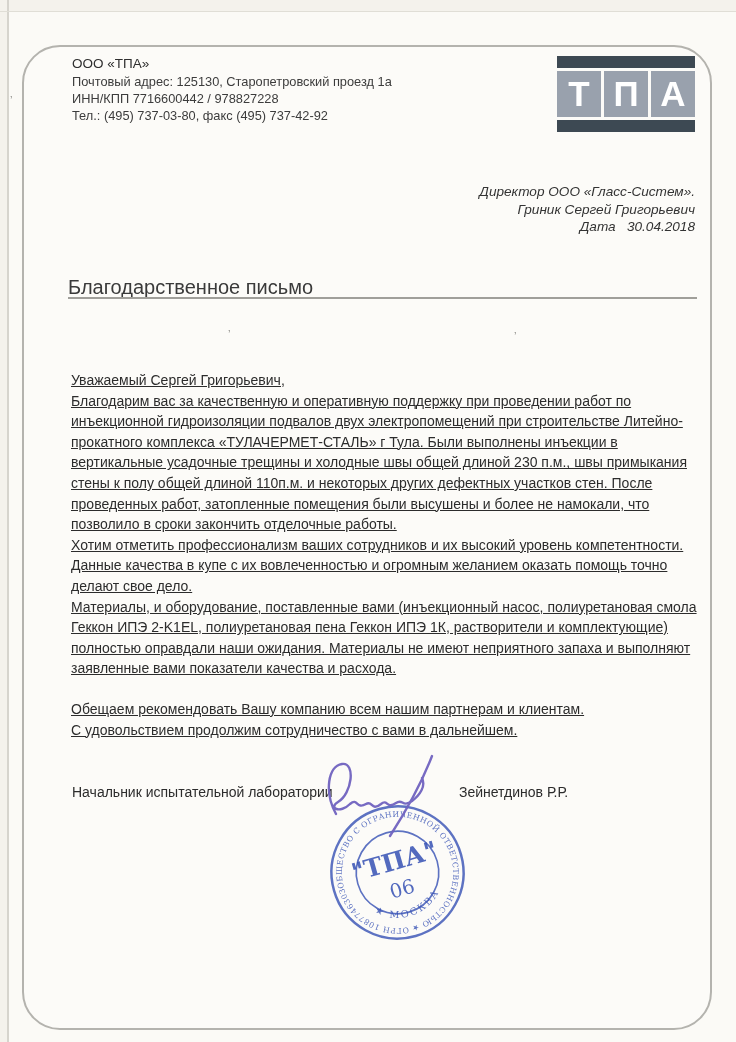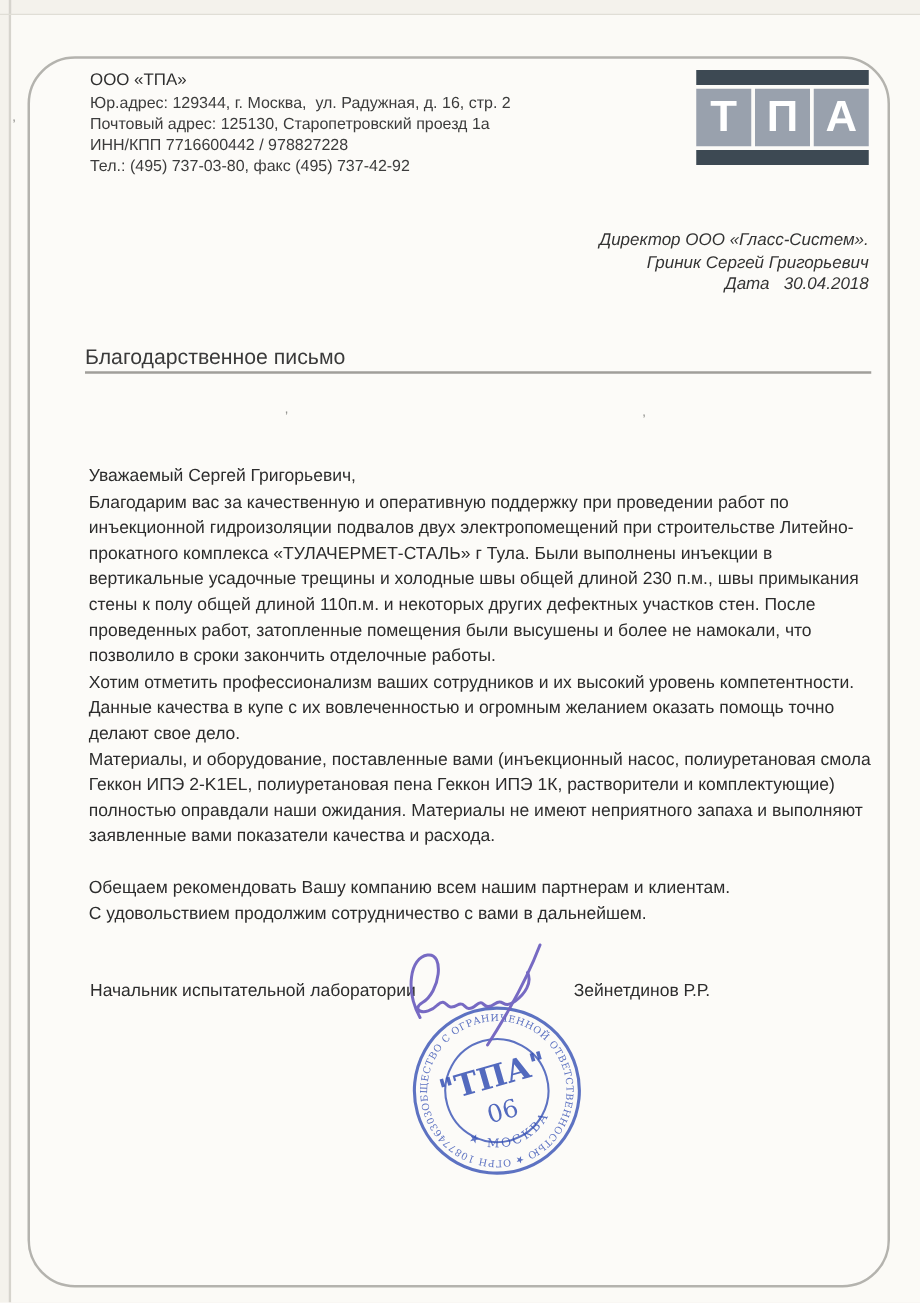--- a/index.html
+++ b/index.html
@@ -27,46 +27,45 @@
   .logo-row{display:flex;gap:3px;margin:3px 0;}
   .logo-tile{
     width:44px;height:46px;background:#99a1ad;color:#ffffff;
     display:flex;align-items:center;justify-content:center;
     font-size:35px;font-weight:bold;
   }
   
   .addressee{position:absolute;right:41px;top:183px;text-align:right;font-style:italic;}
   .addressee-line{font-size:13.6px;line-height:17.5px;color:#333333;white-space:pre;}
   
-  .title{position:absolute;left:68px;top:276px;font-size:17px;color:#3a3a3a;}
+  .title{position:absolute;left:68px;top:276px;font-size:20px;color:#3a3a3a;}
   .title-underline{position:absolute;left:68px;top:297px;width:629px;height:2px;background:#a09f9a;}
   
   .body-text{position:absolute;left:71px;top:370px;width:634px;font-size:14px;line-height:20.6px;color:#2c2c2c;}
-  .body-text p{margin:0;}
+  .body-text p{margin:0;text-decoration:underline;}
   .par-gap{height:20px;}
   
   .sig-role{position:absolute;left:72px;top:784px;font-size:14px;color:#2c2c2c;}
   .sig-name{position:absolute;left:459px;top:784px;font-size:14px;color:#2c2c2c;}
   
   .stamp{position:absolute;left:315px;top:790px;width:165px;height:165px;transform:rotate(-16deg);}
   .ink{position:absolute;left:320px;top:752px;width:160px;height:90px;}
   
   .speck{position:absolute;color:#8a8a86;font-size:11px;}
 </style>
 </head>
 <body>
 
 <div class="scan-edge-left"></div>
 <div class="scan-edge-top"></div>
 <div class="paper"></div>
 <div class="page-frame"></div>
 
 <div class="header-block">
   <div class="company-name">ООО «ТПА»</div>
-  <div class="header-line">Юр.адрес: 129344, г. Москва,  ул. Радужная, д. 16, стр. 2</div>
   <div class="header-line">Почтовый адрес: 125130, Старопетровский проезд 1а</div>
   <div class="header-line">ИНН/КПП 7716600442 / 978827228</div>
   <div class="header-line">Тел.: (495) 737-03-80, факс (495) 737-42-92</div>
 </div>
 
 <div class="logo">
   <div class="logo-bar"></div>
   <div class="logo-row">
     <div class="logo-tile">Т</div>
     <div class="logo-tile">П</div>

